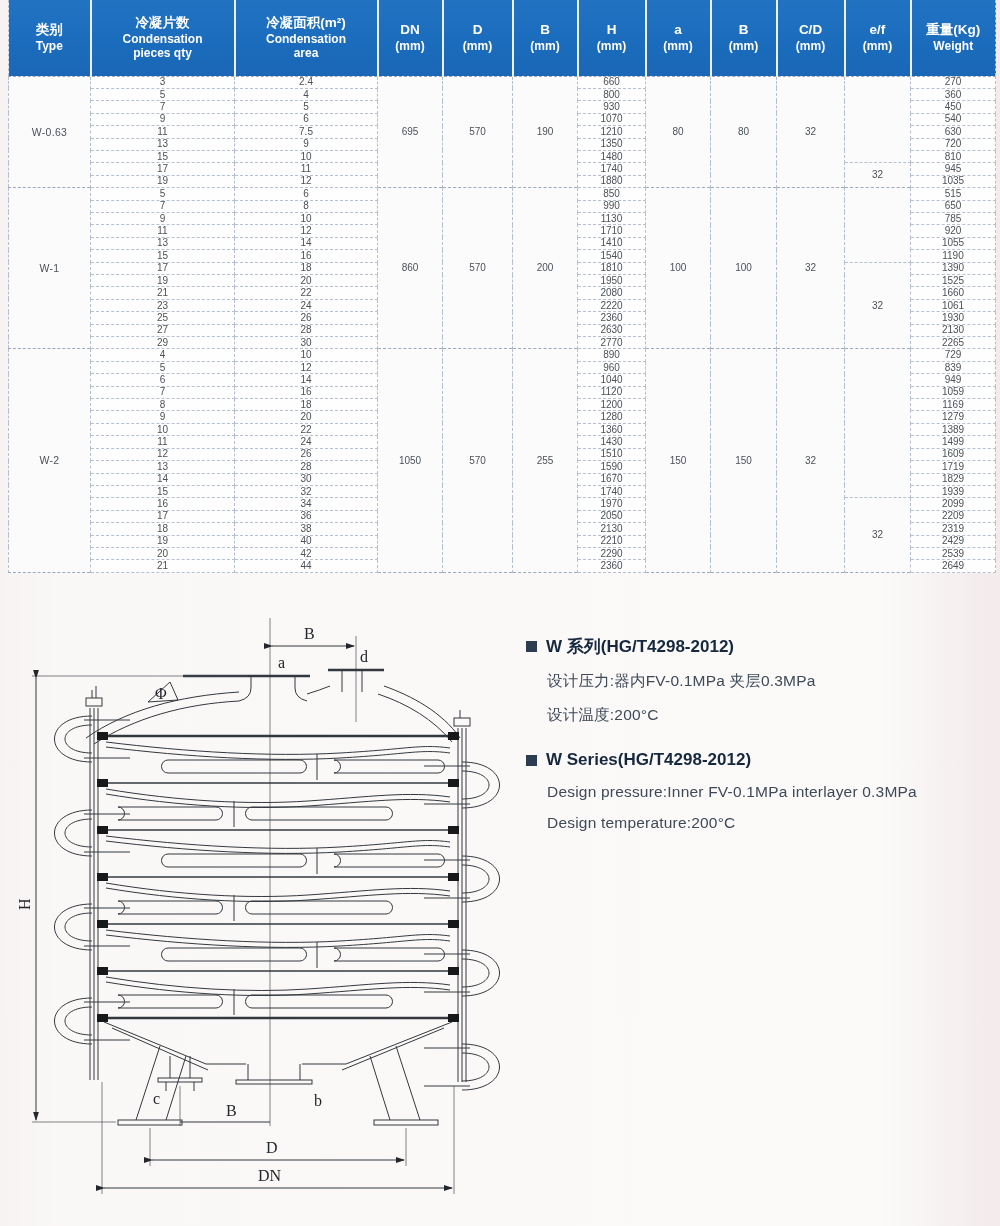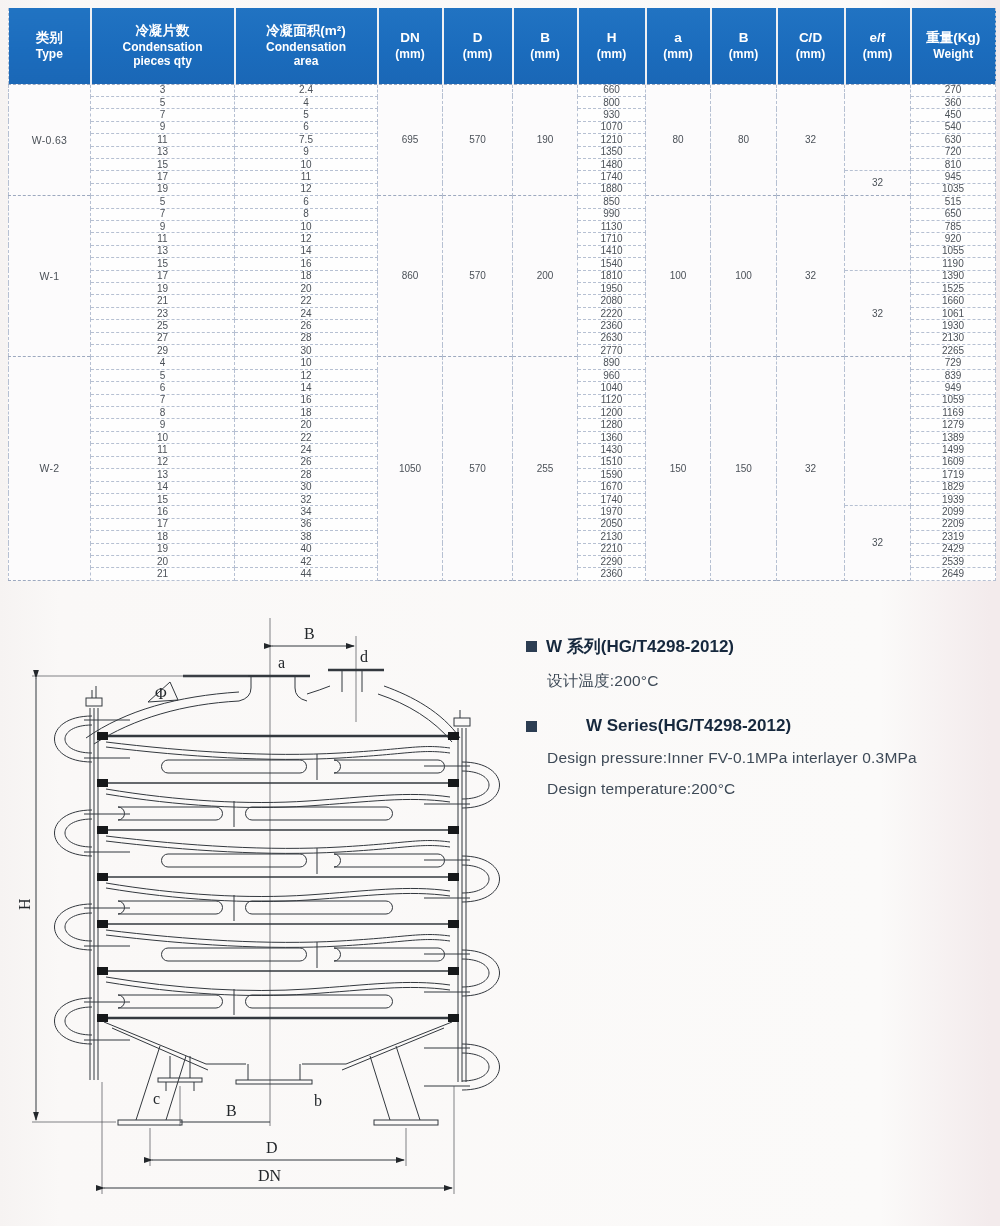--- a/index.html
+++ b/index.html
@@ -9,21 +9,21 @@
     --line:#33383e;
   }
   *{box-sizing:border-box;margin:0;padding:0;}
   body{font-family:"Liberation Sans","DejaVu Sans",sans-serif;}
   .page{
     position:relative;width:1000px;height:1226px;overflow:hidden;
     background:linear-gradient(90deg,#f6f3f2 0%,#faf8f7 6%,#fbfaf9 88%,#f3ebec 99%);
   }
   
   .spec-table{
-    position:absolute;left:8px;top:8px;width:987px;
+    position:absolute;left:8px;top:0;width:987px;
     border-collapse:collapse;table-layout:fixed;
     border-bottom:1px dashed var(--bd2);
     border-left:1px dashed var(--bd);
     border-right:1px dashed var(--bd);
     background:#fcfbfc;
   }
   .spec-table th{
     background:linear-gradient(180deg,#2173c2 0%,#1b6cbd 55%,#1a67b6 100%);
     color:#fff;height:76px;vertical-align:middle;text-align:center;
     border-left:2px solid #eef0f3;padding:2px 0;
@@ -56,21 +56,21 @@
   .dwg-thick{stroke:var(--line);stroke-width:2.4;fill:none;}
   .dwg-mid{stroke:var(--line);stroke-width:1.6;fill:none;}
   .dwg-thin{stroke:#4a4f55;stroke-width:.7;fill:none;}
   .dwg-cap{fill:#16181a;stroke:none;}
   .dwg-label{font-family:"Liberation Serif","DejaVu Serif",serif;font-size:16px;fill:#23272b;}
   
   .notes{position:absolute;left:526px;top:633px;width:452px;color:#3e4a57;}
   .note-title{display:flex;align-items:center;font-size:17px;font-weight:bold;color:#16283d;margin-top:2px;}
   .bullet{display:inline-block;width:11px;height:11px;background:#2c3d52;margin-right:9px;flex:0 0 auto;}
   .note-line{font-size:15.5px;margin:13px 0 0 21px;letter-spacing:.2px;}
-  .note-title.second{margin-top:24px;gap:40px;}
+  .note-title.second{margin-top:24px;}
 </style>
 </head>
 <body>
 
 <div class="page">
 
   <table id="spec-table" class="spec-table">
     <colgroup>
       <col class="c0">
         <col class="c1">
@@ -565,20 +565,21 @@
       <line class="dwg-line" x1="28" y1="66" x2="28" y2="508" marker-start="url(#arr)" marker-end="url(#arr)"></line>
       <text class="dwg-label" x="10" y="298" transform="rotate(-90 16 292)">H</text>
     </svg>
   </div>
 
   <div class="notes">
     <div class="note-title">
       <span class="bullet"></span>
       <span>W 系列(HG/T4298-2012)</span>
     </div>
+    <div class="note-line">设计压力:器内FV-0.1MPa  夹层0.3MPa</div>
     <div class="note-line">设计温度:200°C</div>
     <div class="note-title second">
       <span class="bullet"></span>
       <span>W Series(HG/T4298-2012)</span>
     </div>
     <div class="note-line">Design pressure:Inner FV-0.1MPa  interlayer 0.3MPa</div>
     <div class="note-line">Design temperature:200°C</div>
   </div>
 
 </div>

